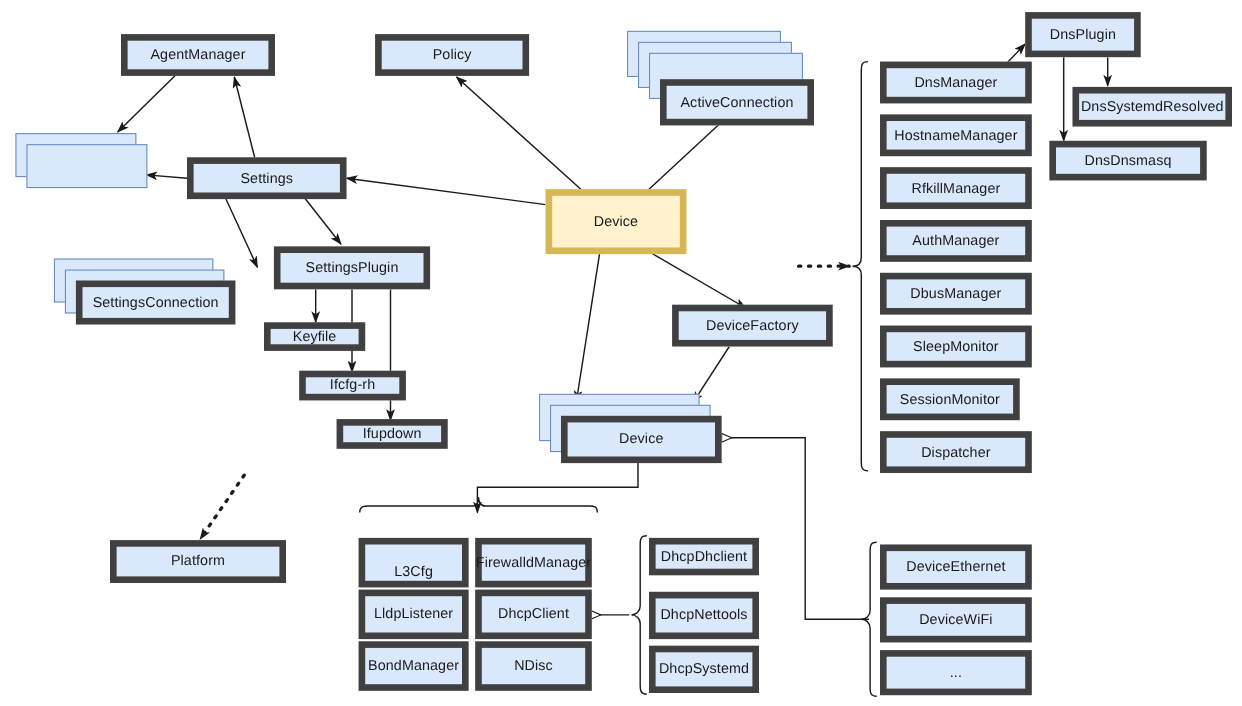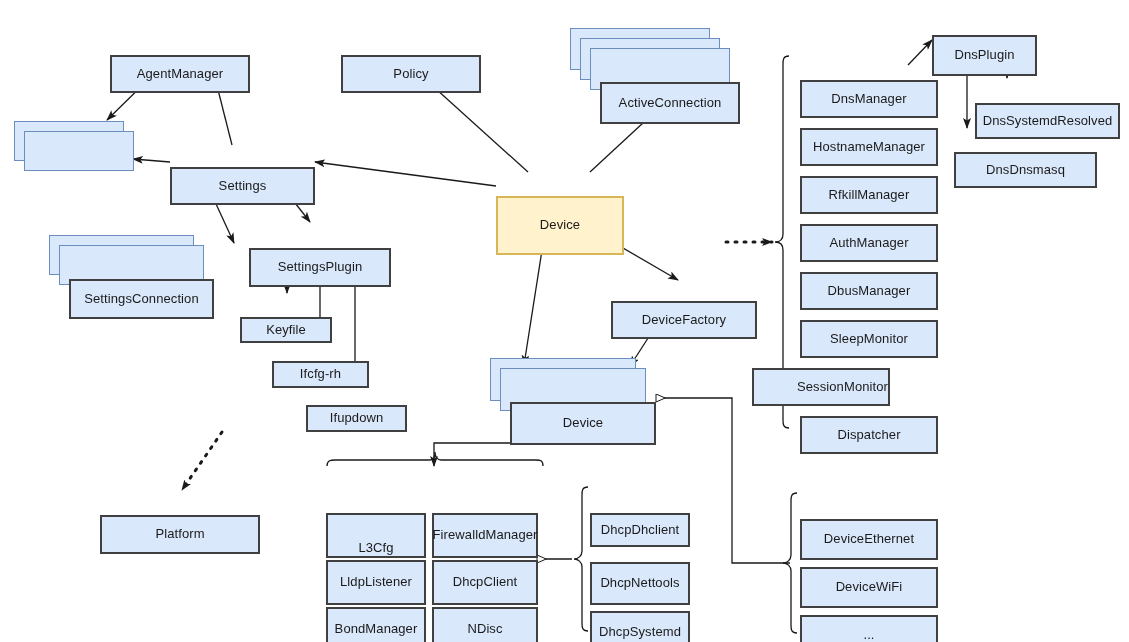--- a/index.html
+++ b/index.html
@@ -8,27 +8,26 @@
     position:relative;
     width:1129px;height:642px;
     background:#ffffff;
     overflow:hidden;
   }
   #edges{position:absolute;left:0;top:0;width:1129px;height:642px;pointer-events:none;}
   .node{
     position:absolute;
     box-sizing:border-box;
     background:#dae8fc;
-    border:2px solid #404040;
+    border:6px solid #404040;
     display:flex;align-items:center;justify-content:center;
     font-size:13px;color:#1a1a1a;
     text-align:center;
     line-height:1.15;
     letter-spacing:0.1px;
-    margin-top:24px;
   }
   .node.accent{background:#fff2cc;border-color:#d6b656;}
   .stackwrap{position:absolute;}
   .stackwrap .shadowbox{
     position:absolute;box-sizing:border-box;
     background:#dae8fc;border:1px solid #6c8ebf;
   }
   .stackwrap .node{position:absolute;}
 </style>
 </head>
@@ -151,21 +150,21 @@
   </div>
 
   <div class="node" style="left:341px;top:31px;width:140px;height:38px;">
     <span>Policy</span>
   </div>
 
   <div class="stackwrap" style="left:570px;top:28px;width:170px;height:72px;">
     <div class="shadowbox" style="left:0;top:0;width:140px;height:42px;"></div>
     <div class="shadowbox" style="left:10px;top:10px;width:140px;height:42px;"></div>
     <div class="shadowbox" style="left:20px;top:20px;width:140px;height:42px;"></div>
-    <div class="node" style="left:30px;top:30px;width:140px;height:42px;">
+    <div class="node" style="left:30px;top:44px;width:140px;height:42px;">
       <span>ActiveConnection</span>
     </div>
   </div>
 
   <div class="node accent" style="left:496px;top:172px;width:128px;height:59px;">
     <span>Device</span>
   </div>
 
   <div class="node" style="left:611px;top:277px;width:146px;height:38px;">
     <span>DeviceFactory</span>
@@ -191,21 +190,21 @@
       </div>
       <div class="node" style="left: 800px; top: 200px; width: 138px; height: 38px;">
         <span>AuthManager</span>
       </div>
       <div class="node" style="left: 800px; top: 248px; width: 138px; height: 38px;">
         <span>DbusManager</span>
       </div>
       <div class="node" style="left: 800px; top: 296px; width: 138px; height: 38px;">
         <span>SleepMonitor</span>
       </div>
-      <div class="node" style="left: 752px; top: 344px; width: 138px; height: 38px; justify-content: flex-end;">
+      <div class="node" style="left: 800px; top: 344px; width: 127px; height: 38px;">
         <span>SessionMonitor</span>
       </div>
       <div class="node" style="left: 800px; top: 392px; width: 138px; height: 38px;">
         <span>Dispatcher</span>
       </div>
     </div>
 
   <div class="node" style="left:932px;top:11px;width:105px;height:41px;">
     <span>DnsPlugin</span>
   </div>

